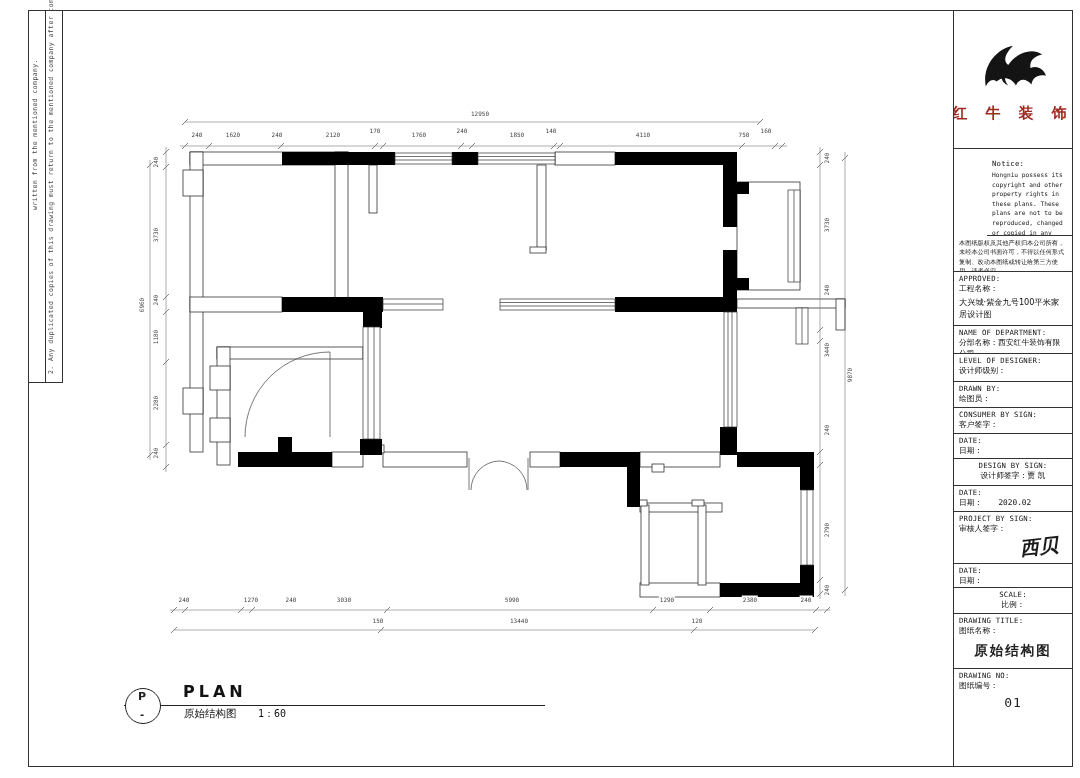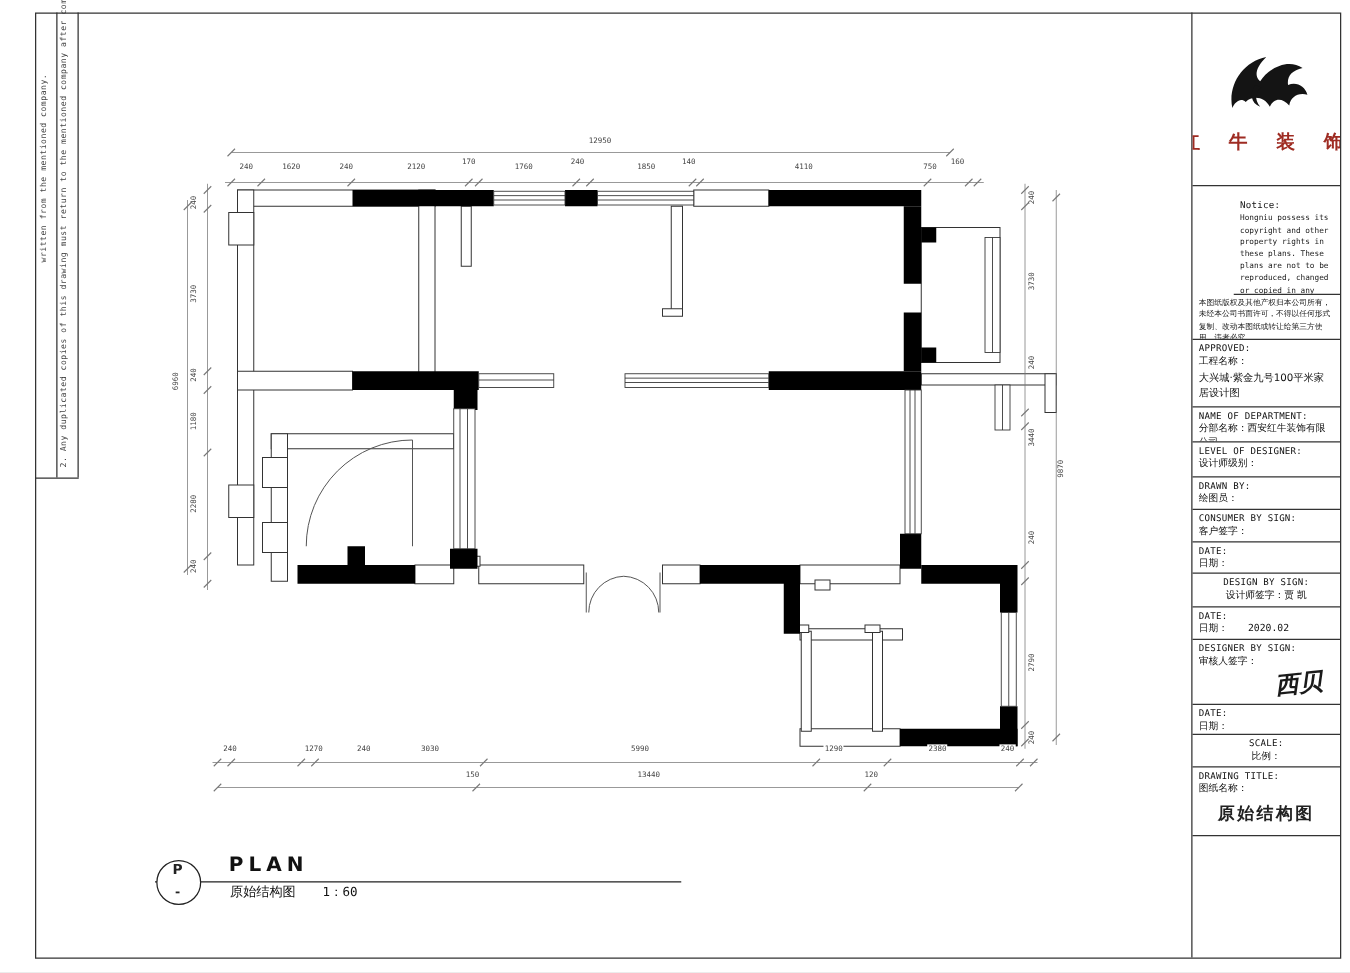--- a/index.html
+++ b/index.html
@@ -33,21 +33,21 @@
   .plan-scale{position:absolute;left:258px;top:707px;font-size:10px;color:#111;
        font-family:"DejaVu Sans Mono",monospace;}
   
   .titleblock{position:absolute;left:953px;top:10px;width:119px;height:756px;
        border-left:1px solid #333;box-sizing:border-box;display:flex;flex-direction:column;}
   .tb-sec{border-bottom:1px solid #333;box-sizing:border-box;padding:2px 5px;position:relative;overflow:hidden;}
   .tb-en{font-size:7.3px;font-family:"DejaVu Sans Mono",monospace;letter-spacing:.2px;color:#111;line-height:1.35;}
   .tb-cn{font-size:7.8px;color:#111;line-height:1.4;}
   .tb-val{font-size:8.2px;color:#111;line-height:1.45;margin-top:2px;}
   .tb-logo{height:139px;display:flex;flex-direction:column;align-items:center;justify-content:center;}
-  .logo-chars{font-family:Liberation Mono, monospace;font-weight:bold;font-size:15px;color:#9e2b22;
+  .logo-chars{font-family:Liberation Sans, sans-serif;font-weight:bold;font-size:15px;color:#9e2b22;
        letter-spacing:7px;margin-top:6px;white-space:nowrap;}
   .notice-body{font-size:6.2px;line-height:1.55;color:#222;font-family:"DejaVu Sans Mono",monospace;}
   .contact-line{font-size:7.2px;line-height:1.6;color:#111;}
   .statement{font-size:6.2px;line-height:1.5;color:#222;}
   .big-val{text-align:center;font-size:13.5px;font-weight:bold;letter-spacing:2px;margin-top:5px;}
   .big-no{text-align:center;font-size:13px;margin-top:3px;letter-spacing:1px;font-family:"DejaVu Sans Mono",monospace;}
   .sig{position:absolute;right:14px;top:22px;font-family:"DejaVu Serif",serif;font-style:italic;
        font-weight:bold;font-size:19px;transform:rotate(-6deg);color:#1a1a1a;}
   .date-val{display:inline-block;margin-left:16px;font-family:"DejaVu Sans Mono",monospace;font-size:7.8px;}
 </style>
@@ -308,31 +308,36 @@
     </div>
     <div class="tb-sec" style="height:27px;text-align:center;">
       <div class="tb-en">DESIGN BY SIGN:</div>
       <div class="tb-cn"><span>设计师签字：</span><span>贾 凯</span></div>
     </div>
     <div class="tb-sec" style="height:26px;">
       <div class="tb-en">DATE:</div>
       <div class="tb-cn"><span>日期：</span><span class="date-val">2020.02</span></div>
     </div>
     <div class="tb-sec" style="height:52px;">
-      <div class="tb-en">DESIGNER BY SIGN:</div>
+      <div class="tb-en">PROJECT BY SIGN:</div>
       <div class="tb-cn">审核人签字：</div>
       <div class="sig">西贝</div>
     </div>
     <div class="tb-sec" style="height:24px;">
       <div class="tb-en">DATE:</div>
       <div class="tb-cn">日期：</div>
     </div>
     <div class="tb-sec" style="height:26px;text-align:center;">
       <div class="tb-en">SCALE:</div>
       <div class="tb-cn">比例：</div>
     </div>
     <div class="tb-sec" style="height:55px;">
       <div class="tb-en">DRAWING TITLE:</div>
       <div class="tb-cn">图纸名称：</div>
       <div class="big-val">原始结构图</div>
     </div>
+    <div class="tb-sec" style="flex:1;border-bottom:none;">
+      <div class="tb-en">DRAWING NO:</div>
+      <div class="tb-cn">图纸编号：</div>
+      <div class="big-no">01</div>
+    </div>
   </div>
 </div>
 
 </body></html>

